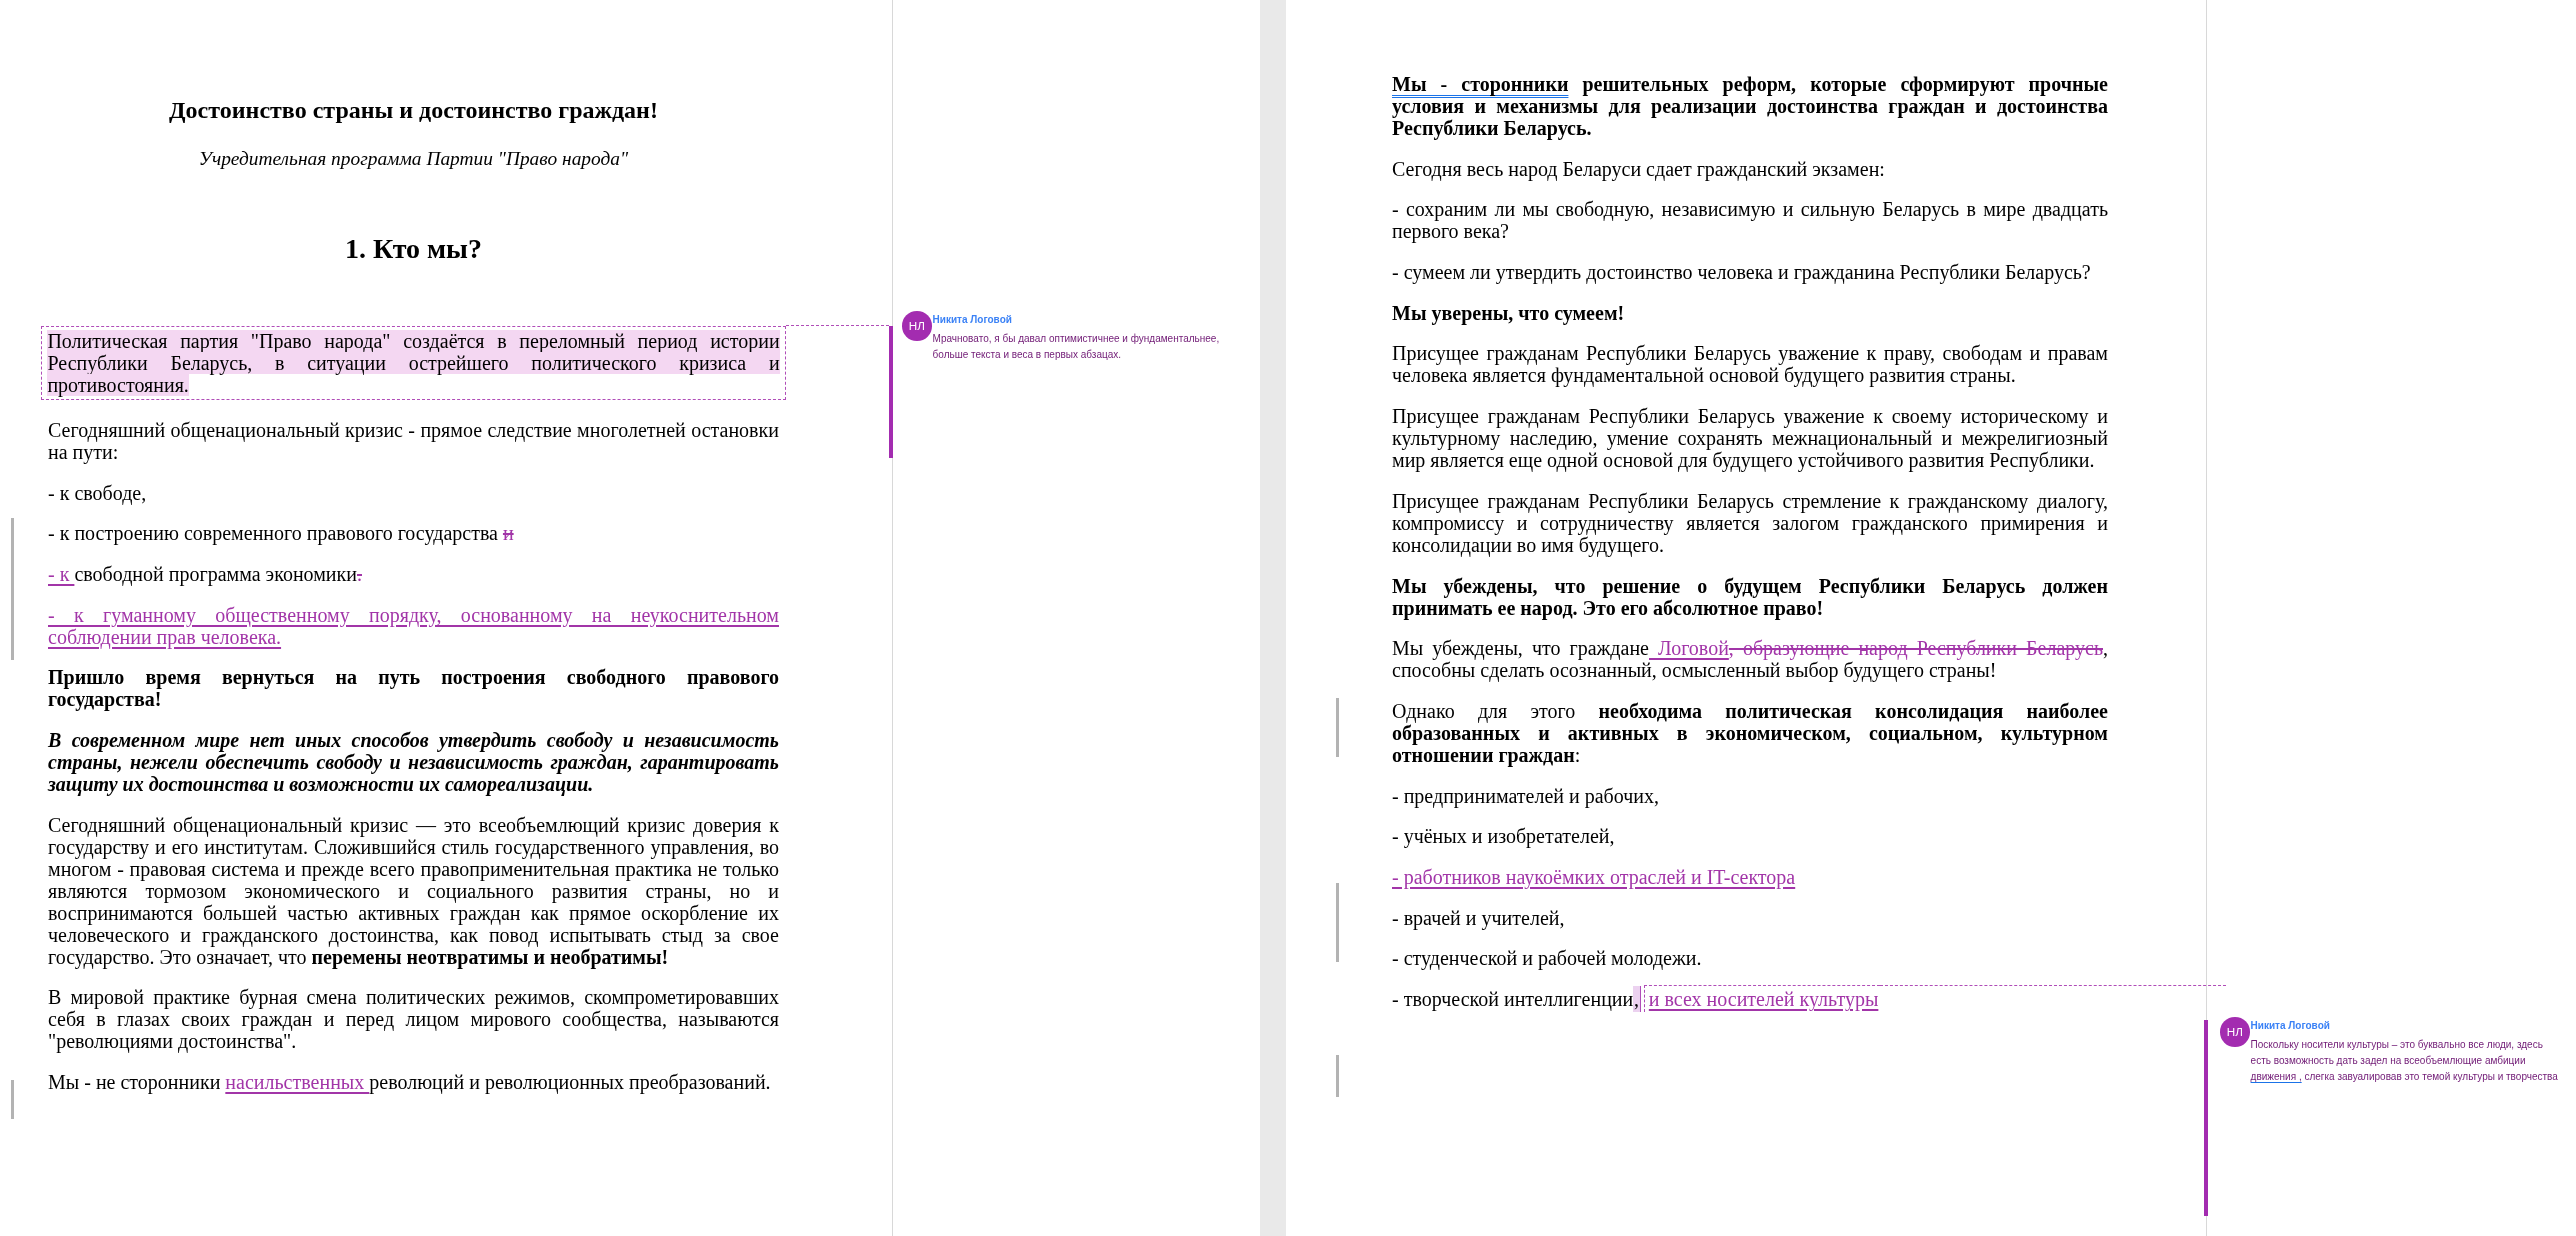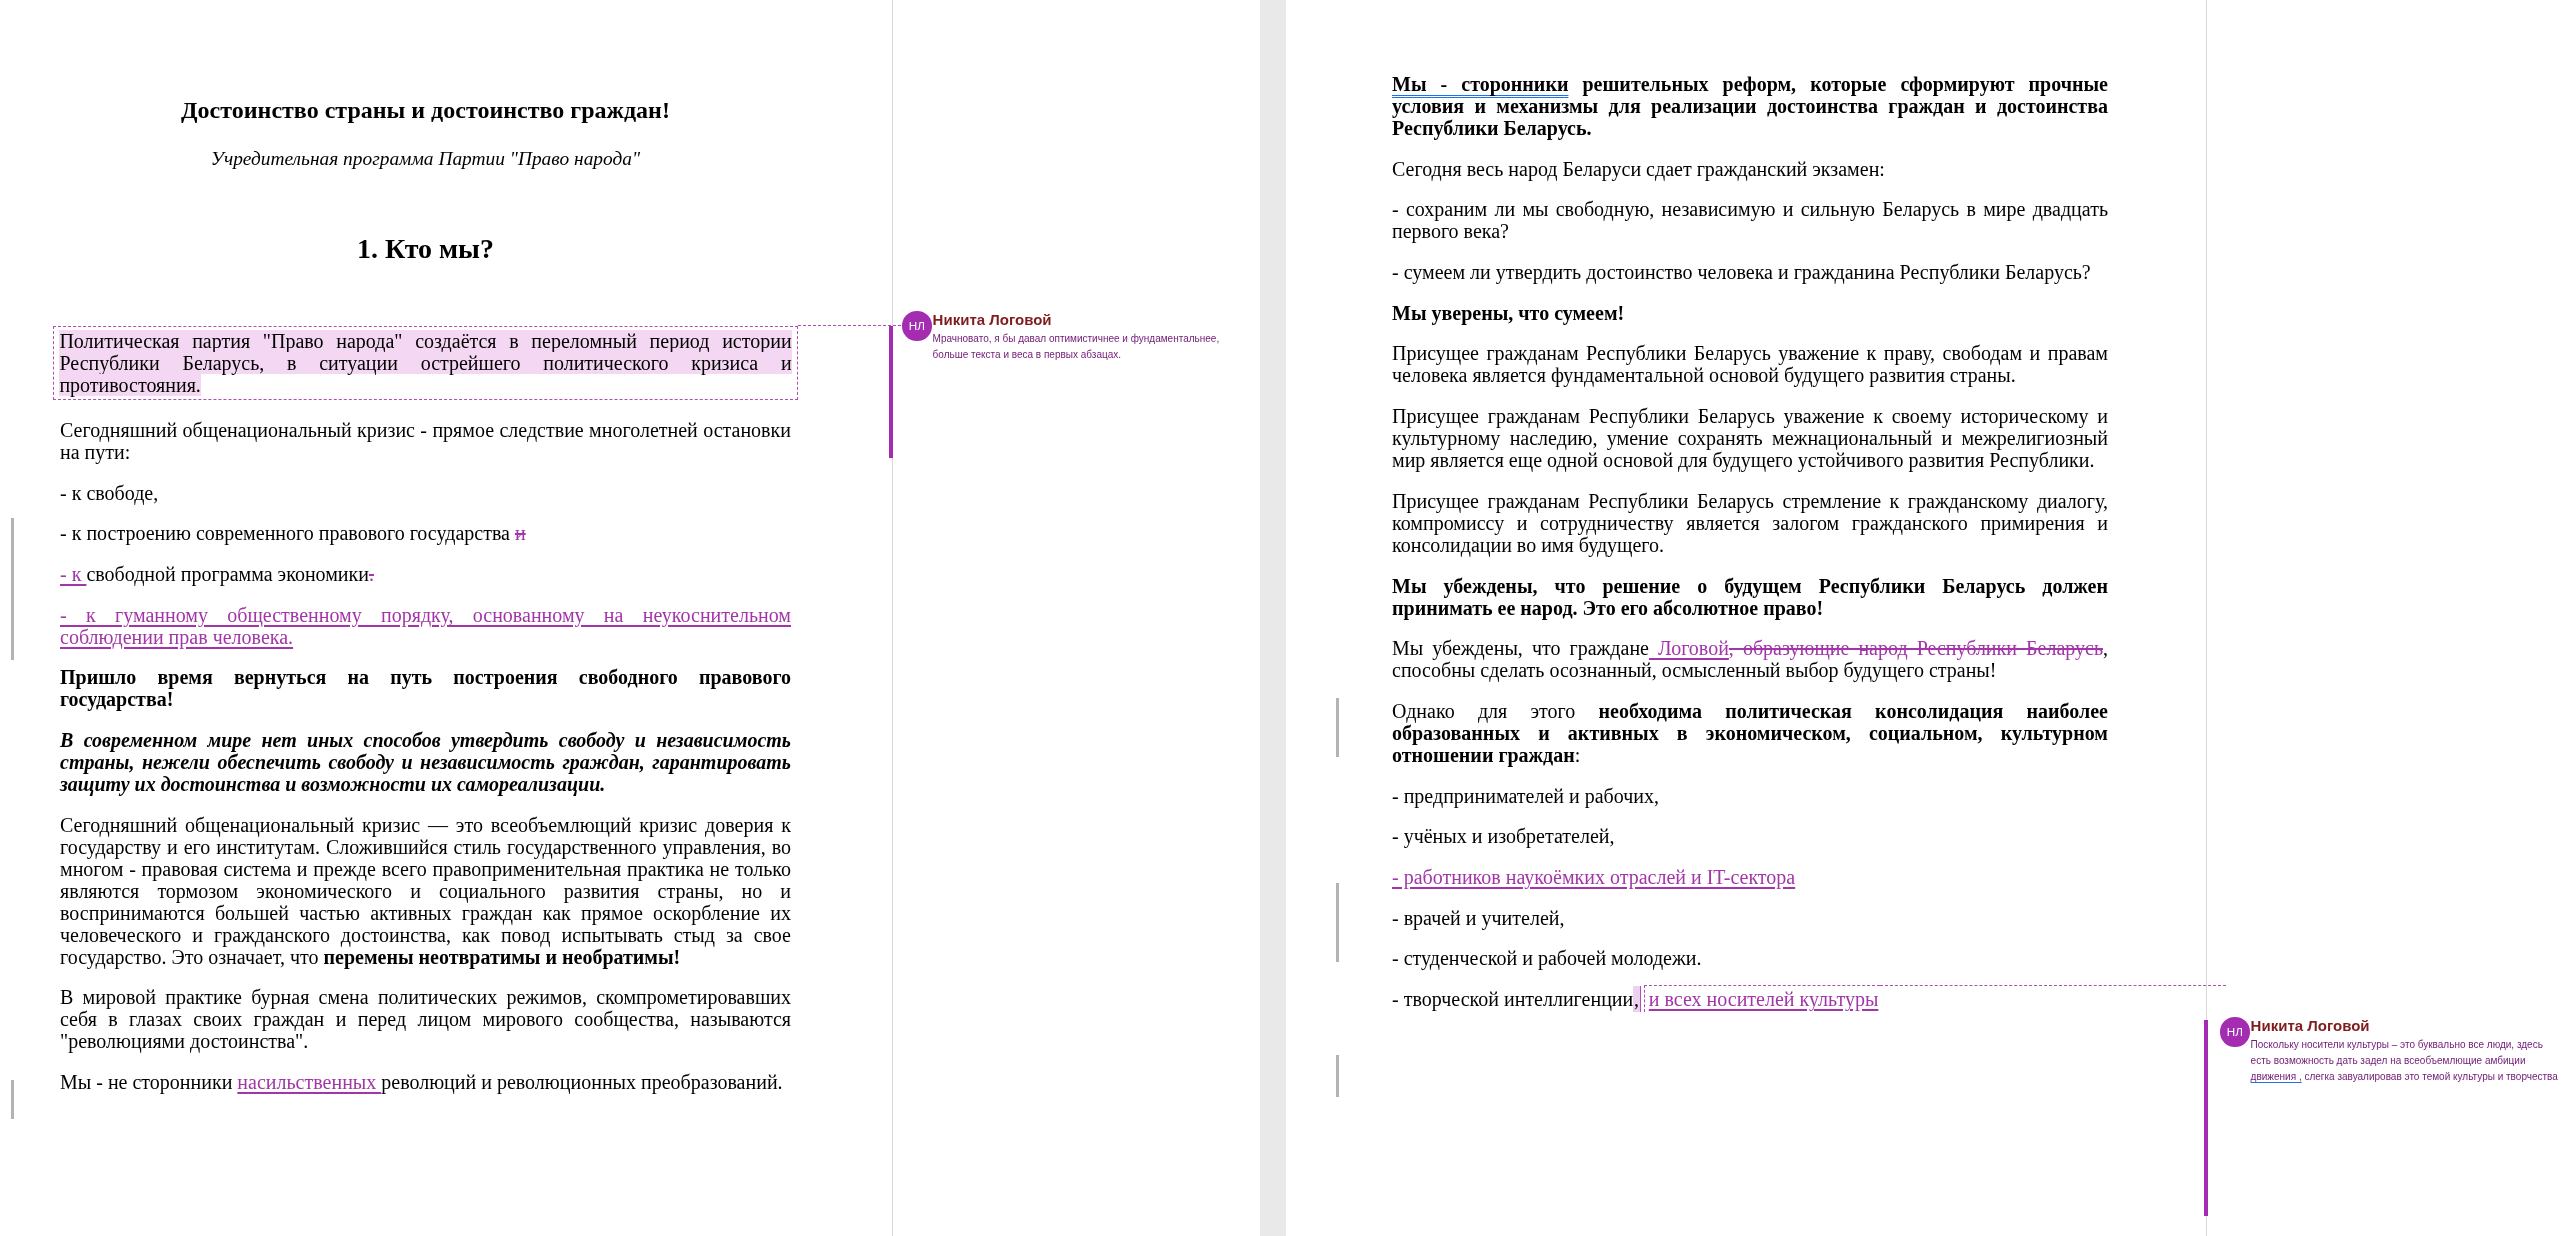--- a/index.html
+++ b/index.html
@@ -10,21 +10,21 @@
     font-family:"Liberation Serif","DejaVu Serif",serif;
     color:#000;
   }
   
   .page { position:absolute; top:0; height:1237px; background:#fff; }
   .page-l { left:0; width:893px; border-right:0.8px solid #d8d8d8; }
   .page-r { left:1287px; width:920px; border-right:0.8px solid #d8d8d8; }
   .gap-strip { position:absolute; top:0; left:1260px; width:26.4px; height:1237px; background:#e9e9e9; }
 
   .col { position:absolute; top:0; }
-  .col-l { left:60px;  width:731px; }
+  .col-l { left:48px;  width:731px; }
   .col-r { left:105px; width:716px; }   
 
   
   .title   { font-size:24px; line-height:31px; font-weight:bold; text-align:center; margin-top:95px; }
   .subtitle{ font-size:19.4px; line-height:26px; font-style:italic; text-align:center; margin-top:20px; }
   .section-heading { font-size:28px; line-height:31px; font-weight:bold; text-align:center; margin-top:61px; }
 
   .para { font-size:20px; line-height:22px; text-align:justify; margin:0 0 18.7px 0; }
   .para.first-r { margin-top:73px; }
 
@@ -55,21 +55,21 @@
   .pbar-1 { left:889px; top:326px;  height:132px; }
   .pbar-2 { left:2204px; top:1020px; height:196px; }
 
   
   .comment { position:absolute; display:flex; gap:1px; background:#fff;
              font-family:"Liberation Sans","DejaVu Sans",sans-serif; }
   .comment-1 { left:902px; top:311px;  width:334px; }
   .comment-2 { left:2220px; top:1017px; width:342px; }
   .avatar { width:29.6px; height:29.6px; border-radius:50%; background:#a32cb0; color:#fff;
             font-size:11.7px; display:flex; align-items:center; justify-content:center; flex:0 0 29.6px; }
-  .cname { font-size:15px; font-weight:bold; color:#7f1d1d; line-height:18.7px; }
+  .cname { font-size:10px; font-weight:bold; color:#3b82f6; line-height:18.7px; }
   .ctext { font-size:10px; line-height:16px; color:#701a75; margin-top:1.6px; }
 </style>
 </head>
 <body>
 
 <div class="canvas">
 
   <div class="page page-l">
     <div class="col col-l">
       <h1 class="title">Достоинство страны и достоинство граждан!</h1>

